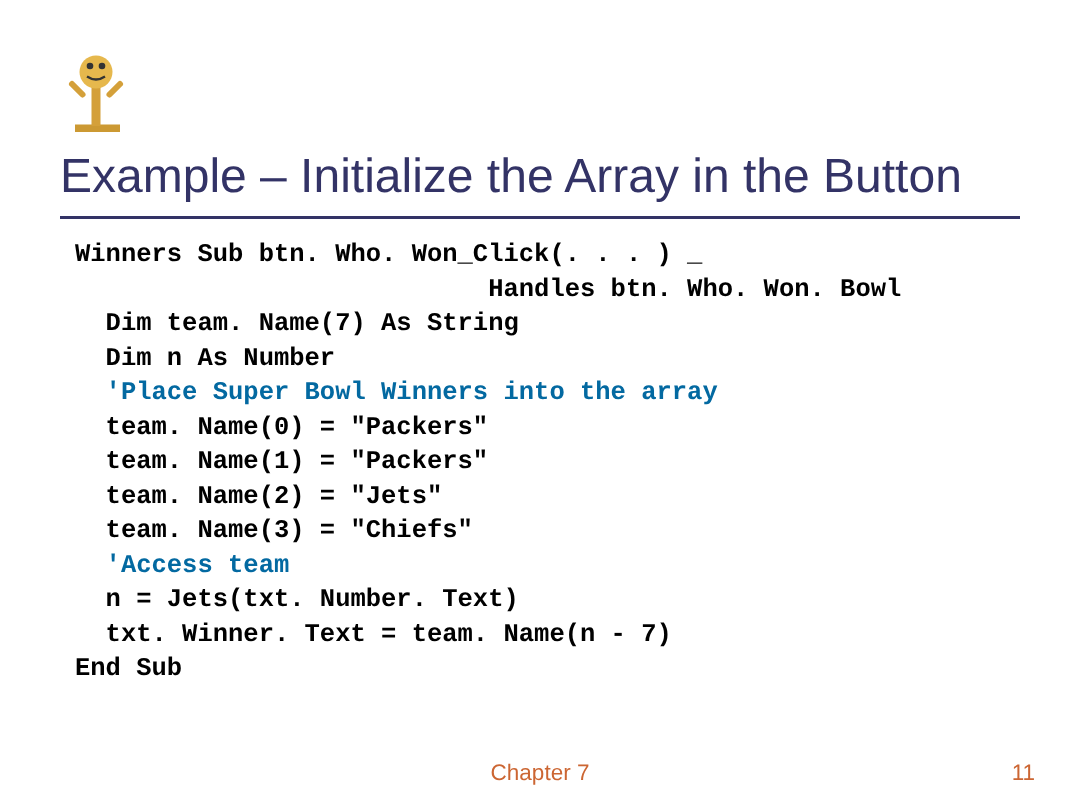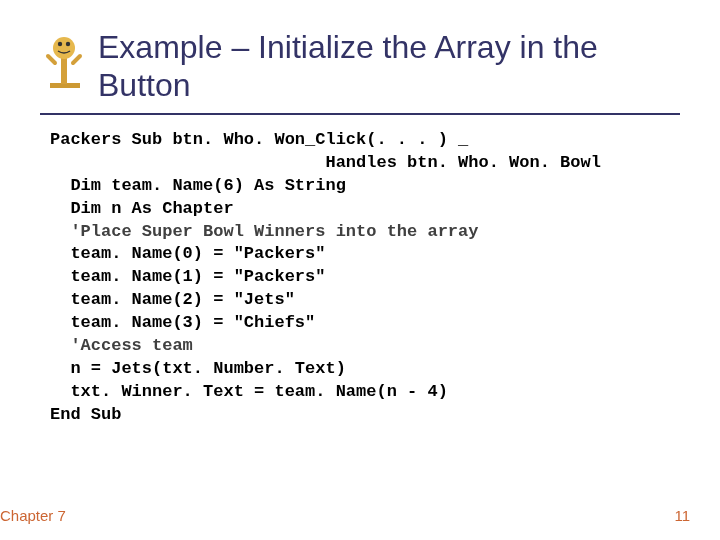--- a/index.html
+++ b/index.html
@@ -9,20 +9,21 @@
     height: 540px;
     background: #ffffff;
     font-family: Arial, sans-serif;
     position: relative;
     overflow: hidden;
   }
   .header {
     display: flex;
     align-items: flex-start;
     padding: 28px 40px 0 40px;
+    flex-direction: column;
   }
   .bullet-icon {
     width: 50px;
     height: 70px;
     margin-right: 8px;
     flex-shrink: 0;
     display: flex;
     align-items: center;
     justify-content: center;
   }
@@ -42,28 +43,29 @@
   .code-block {
     font-family: "Courier New", monospace;
     font-size: 17px;
     font-weight: bold;
     color: #000;
     white-space: pre;
     padding: 14px 0 0 50px;
     line-height: 1.35;
   }
   .code-green {
-    color: #404040;
+    color: #0369a1;
   }
   .footer {
     position: absolute;
     bottom: 16px;
     left: 0;
     width: 100%;
     display: flex;
+    justify-content: center;
     align-items: center;
   }
   .chapter {
     color: #cc6633;
     font-size: 15px;
   }
   .pagenum {
     position: absolute;
     right: 30px;
     color: #cc6633;
@@ -83,30 +85,30 @@
       <circle cx="28" cy="16" r="2.2" fill="#333"></circle>
       <path d="M18 23 Q24 27 30 23" stroke="#333" stroke-width="1.5" fill="none"></path>
       <path d="M15 35 L8 28" stroke="#d4a03a" stroke-width="4" stroke-linecap="round"></path>
       <path d="M33 35 L40 28" stroke="#d4a03a" stroke-width="4" stroke-linecap="round"></path>
     </svg>
   </div>
   <h1 class="title">Example – Initialize the Array in the Button</h1>
 </div>
 <hr class="hr-line">
 
-<div class="code-block"><span>Packers Sub btn. Who. Won_Click(. . . ) _</span>
+<div class="code-block"><span>Winners Sub btn. Who. Won_Click(. . . ) _</span>
 <span>                           Handles btn. Who. Won. Bowl</span>
-<span>  Dim team. Name(6) As String</span>
-<span>  Dim n As Chapter</span>
+<span>  Dim team. Name(7) As String</span>
+<span>  Dim n As Number</span>
 <span>  </span><span class="code-green">'Place Super Bowl Winners into the array</span>
 <span>  team. Name(0) = "Packers"</span>
 <span>  team. Name(1) = "Packers"</span>
 <span>  team. Name(2) = "Jets"</span>
 <span>  team. Name(3) = "Chiefs"</span>
 <span>  </span><span class="code-green">'Access team</span>
 <span>  n = Jets(txt. Number. Text)</span>
-<span>  txt. Winner. Text = team. Name(n - 4)</span>
+<span>  txt. Winner. Text = team. Name(n - 7)</span>
 <span>End Sub</span></div>
 
 <div class="footer">
   <span class="chapter">Chapter 7</span>
   <span class="pagenum">11</span>
 </div>
 
 </body></html>

